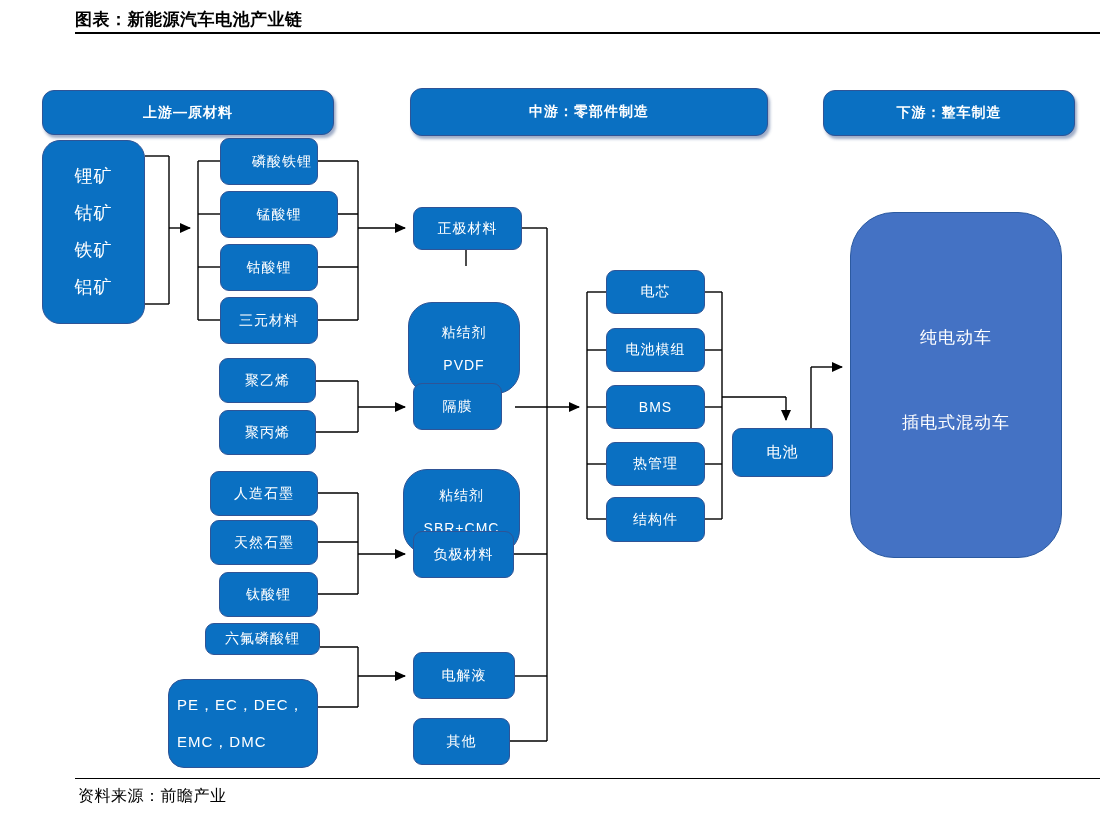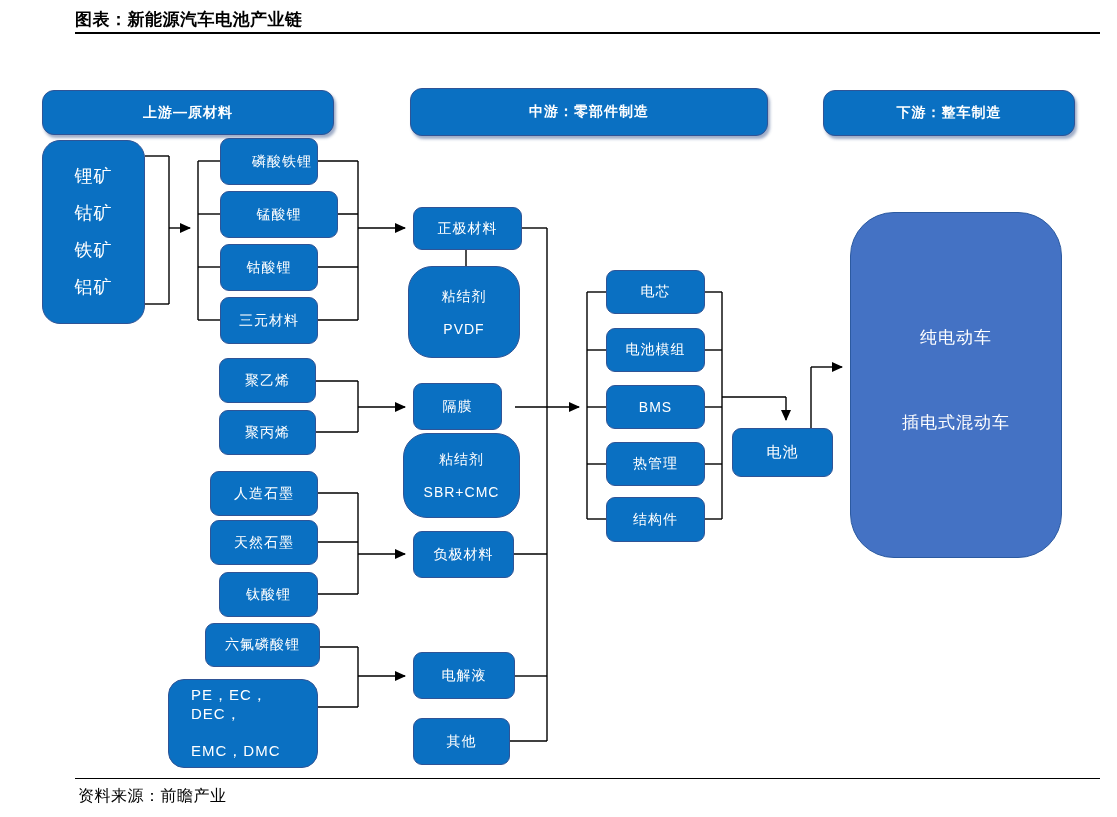--- a/index.html
+++ b/index.html
@@ -19,27 +19,27 @@
     background:var(--box-fill);border:1px solid var(--box-border);border-radius:12px;
     box-shadow:2px 3px 3px rgba(40,70,130,.45);
     display:flex;align-items:center;justify-content:center;
     color:#fff;font-size:14px;font-weight:bold;letter-spacing:1px;margin-top:24px;
   }
   .nb{
     background:var(--box-fill);border:1.5px solid var(--box-border);border-radius:9px;
     display:flex;align-items:center;justify-content:center;
     color:#fff;font-size:14px;letter-spacing:1px;
   }
-  .nb.r16{border-radius:24px;}
+  .nb.r16{border-radius:24px;margin-top:36px;}
   .col{flex-direction:column;}
   .ores{font-size:18px;line-height:37px;border-radius:18px;}
   .multiline{gap:15px;}
   .pebox{
     border-radius:16px;align-items:flex-start;justify-content:center;
-    padding-left:22px;font-size:15px;gap:18px;letter-spacing:1px;
+    padding-left:8px;font-size:15px;gap:18px;letter-spacing:1px;
   }
   .vehicle{
     background:var(--vehicle-fill);border:1.5px solid var(--vehicle-border);
     border-radius:44px;color:#fff;font-size:17px;letter-spacing:1px;
   }
   .vline{position:absolute;left:0;width:100%;text-align:center;}
   svg.wires{position:absolute;left:0;top:0;width:1117px;height:817px;}
   svg.wires line{stroke:var(--line);stroke-width:1.4;}
   svg.wires .arrowhead{fill:var(--line);}
 </style>
@@ -164,21 +164,21 @@
   <div class="abs nb" style="left:220px;top:244px;width:98px;height:47px;">钴酸锂</div>
   <div class="abs nb" style="left:220px;top:297px;width:98px;height:47px;">三元材料</div>
 
   <div class="abs nb" style="left:219px;top:358px;width:97px;height:45px;">聚乙烯</div>
   <div class="abs nb" style="left:219px;top:410px;width:97px;height:45px;">聚丙烯</div>
 
   <div class="abs nb" style="left:210px;top:471px;width:108px;height:45px;">人造石墨</div>
   <div class="abs nb" style="left:210px;top:520px;width:108px;height:45px;">天然石墨</div>
   <div class="abs nb" style="left:219px;top:572px;width:99px;height:45px;">钛酸锂</div>
 
-  <div class="abs nb" style="left:205px;top:623px;width:115px;height:44px;">六氟磷酸锂</div>
+  <div class="abs nb" style="left:205px;top:623px;width:115px;height:32px;">六氟磷酸锂</div>
   <div class="abs nb col pebox" style="left:168px;top:679px;width:150px;height:89px;">
     <div>PE，EC，DEC，</div>
     <div>EMC，DMC</div>
   </div>
 
   <div class="abs nb" style="left:413px;top:207px;width:109px;height:43px;">正极材料</div>
   <div class="abs nb col r16 multiline" style="left:408px;top:266px;width:112px;height:92px;">
     <div>粘结剂</div>
     <div>PVDF</div>
   </div>

